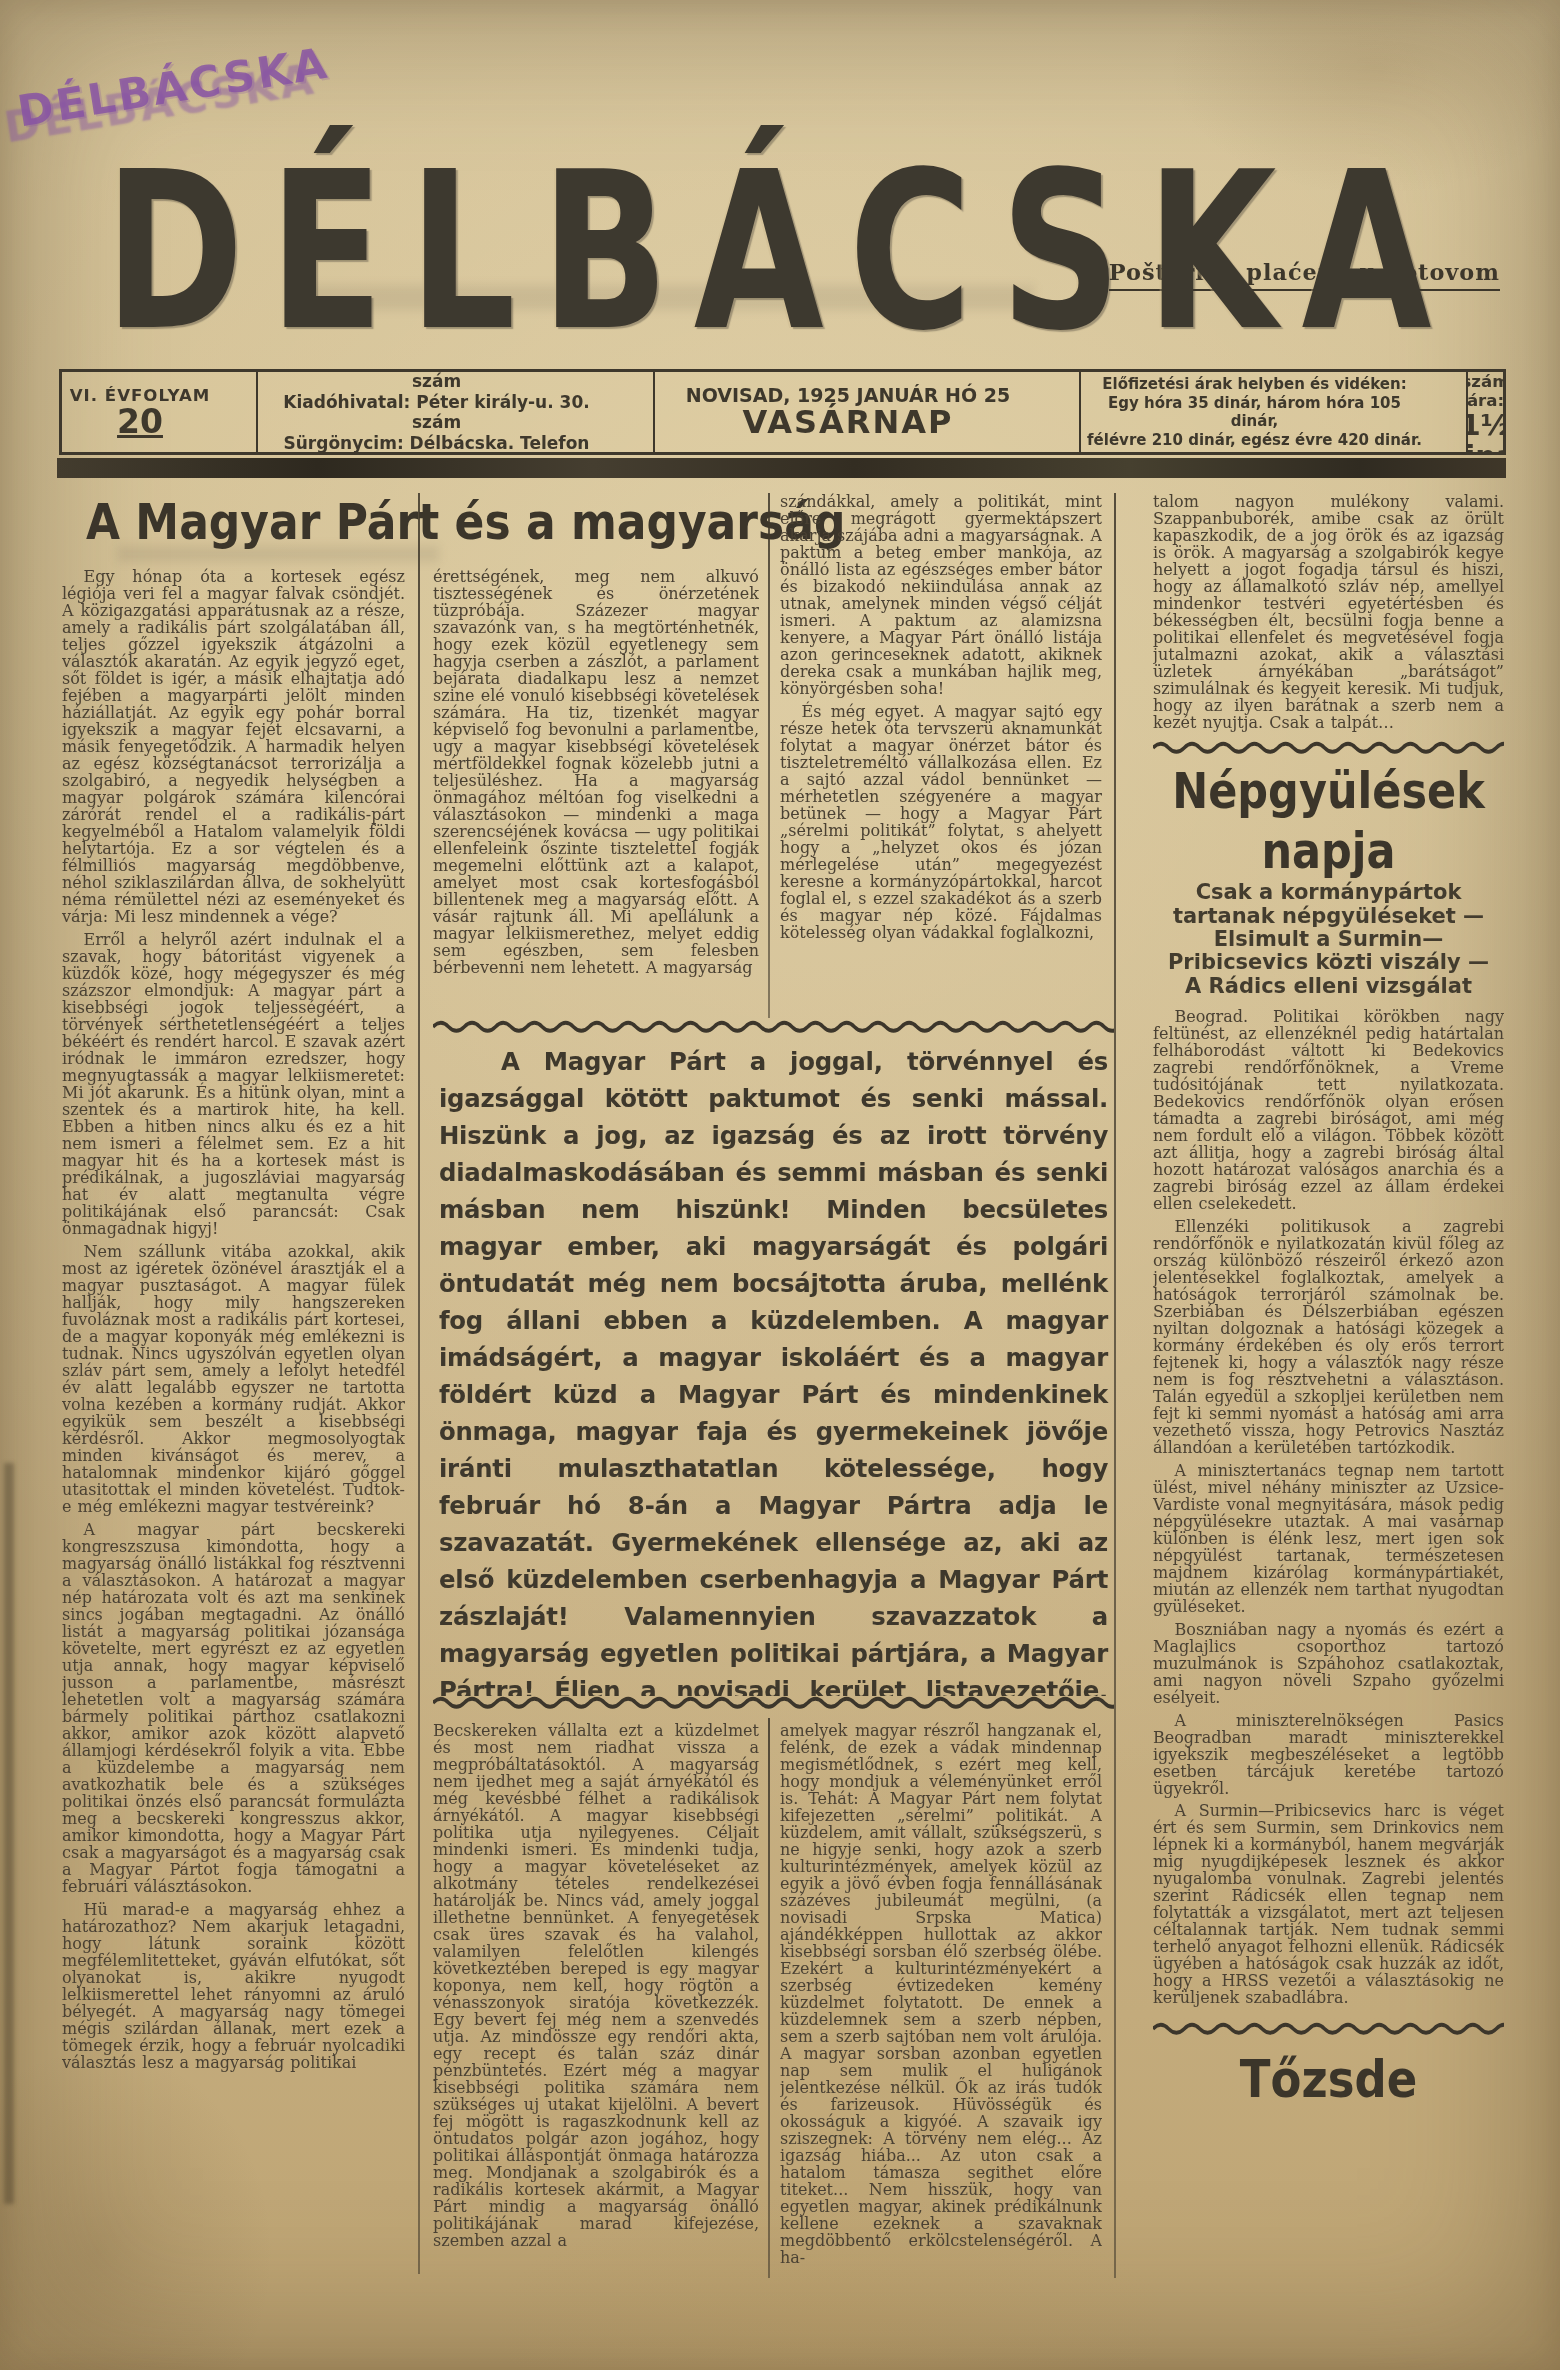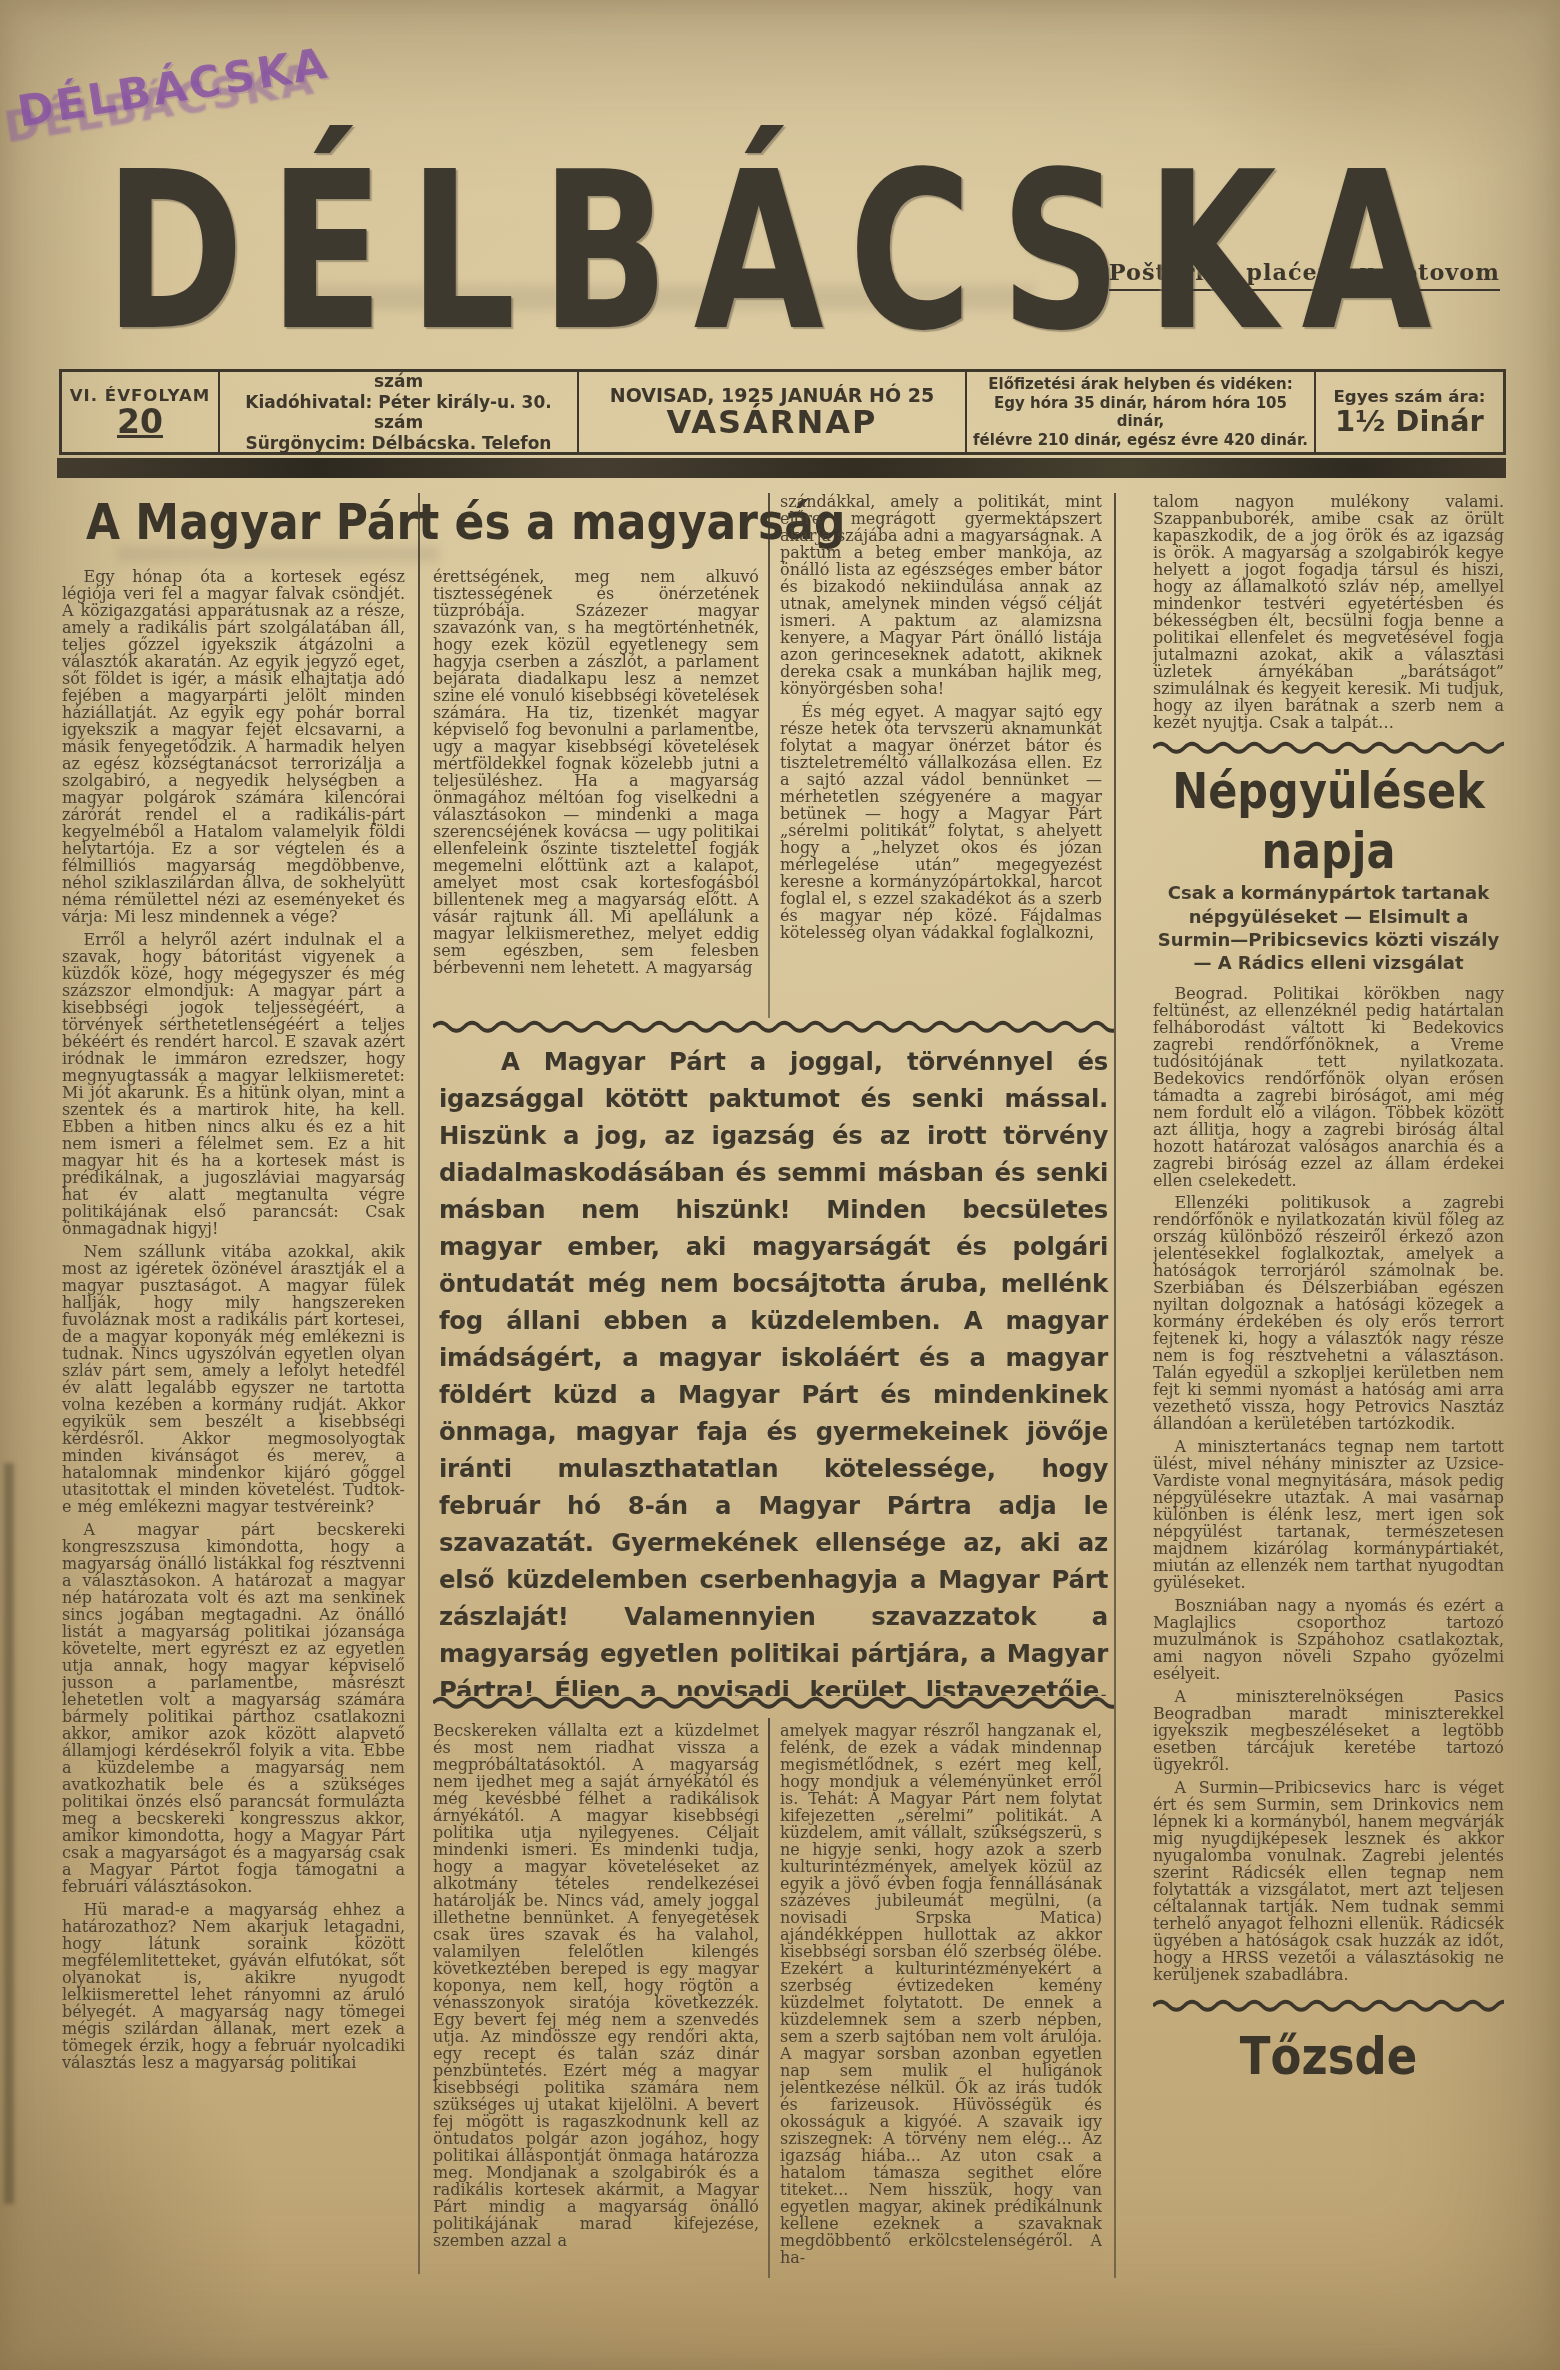--- a/index.html
+++ b/index.html
@@ -35,21 +35,21 @@
     position:absolute;left:54px;top:142px;width:1453px;height:226px;overflow:visible;
     font-family:"DejaVu Sans",sans-serif;font-weight:bold;font-size:168px;line-height:1;
     letter-spacing:25px;text-align:center;color:#3a352b;
     transform:scaleY(1.30);transform-origin:top center;
     text-shadow:2px 2px 1px rgba(58,53,43,0.35), -2px 1px 0 rgba(205,185,140,0.35);
     filter:contrast(0.95);
   }
   
   .infobar{
     position:absolute;left:59px;top:369px;width:1447px;height:86px;
-    border:3.9px solid #3e382c;box-sizing:border-box;display:flex;background:rgba(222,206,165,0.25);
+    border:3.9px solid #3e382c;box-sizing:border-box;display:flex;background:rgba(222,206,165,0.25);gap:38px;
   }
   .infocell{box-sizing:border-box;border-left:2.9px solid #3e382c;display:flex;flex-direction:column;
     align-items:center;justify-content:center;text-align:center;color:#3e382c;padding:2px 5.9px;overflow:hidden;}
   .infocell:first-child{border-left:none;}
   .c1{width:156px;} .c2{width:359px;} .c3{width:388px;} .c4{width:349px;} .c5{flex:1;}
   .vol-label{font-family:"DejaVu Sans",sans-serif;font-weight:bold;font-size:16.6px;letter-spacing:1px;}
   .vol-num{font-family:"DejaVu Sans",sans-serif;font-weight:bold;font-size:33px;line-height:1;text-decoration:underline;}
   .office div{font-family:"DejaVu Sans",sans-serif;font-weight:bold;font-size:17px;line-height:20.5px;}
   .dateline{font-family:"DejaVu Sans",sans-serif;font-weight:bold;font-size:19px;}
   .dayname{font-family:"DejaVu Sans",sans-serif;font-weight:bold;font-size:32px;line-height:1.05;letter-spacing:2px;}
@@ -87,21 +87,21 @@
 
   
   #col4{display:flex;flex-direction:column;}
   #col4 .lead-end p{margin-bottom:0;}
   .sec-title{
     font-family:"DejaVu Sans",sans-serif;font-weight:bold;color:#3b352a;
     text-align:center;transform:scaleY(1.15);transform-origin:center;
   }
   .nep-title{font-size:43px;line-height:1.2;margin:9.8px 0 7.8px 0;}
   .nep-sub{
-    font-family:"DejaVu Sans",sans-serif;font-weight:bold;font-size:18px;line-height:23.4px;
+    font-family:"DejaVu Sans",sans-serif;font-weight:bold;font-size:21px;line-height:23.4px;
     text-align:center;color:#433c2e;margin:0 3.9px 9.8px 3.9px;
   }
   .toz-title{font-size:45px;line-height:1.2;margin:11.7px 0 3.9px 0;}
   .wavegap{margin:9.8px 0 5.9px 0;}
 </style>
 </head>
 <body>
 
 <div id="page">
 

